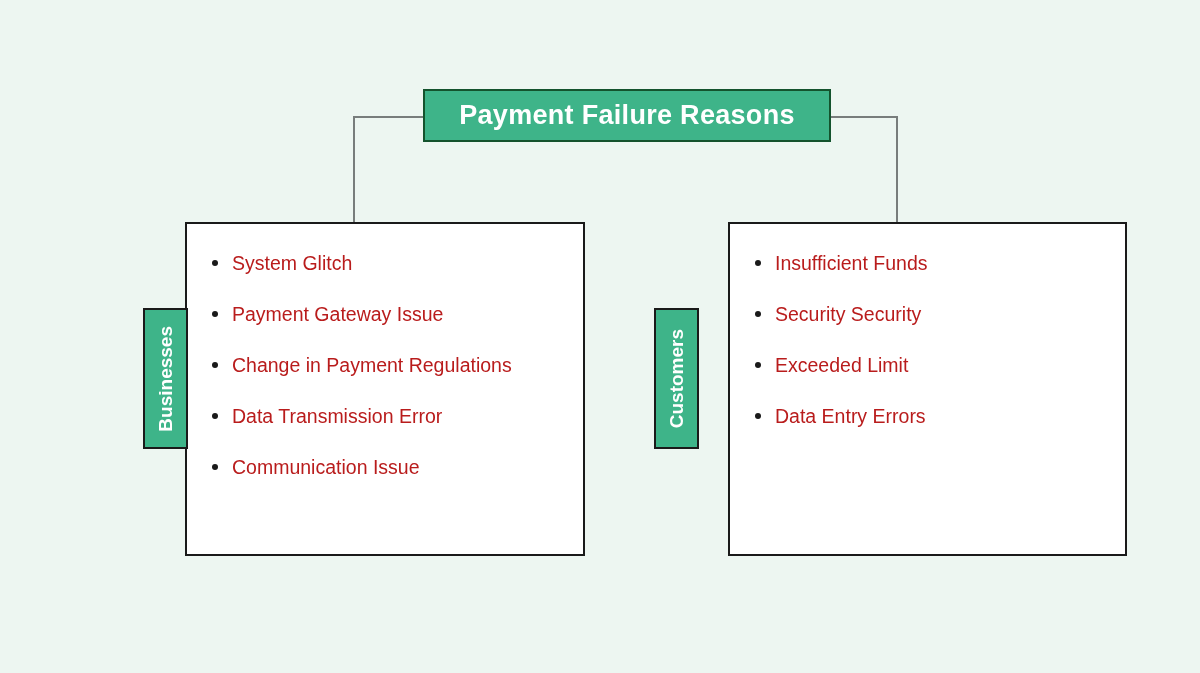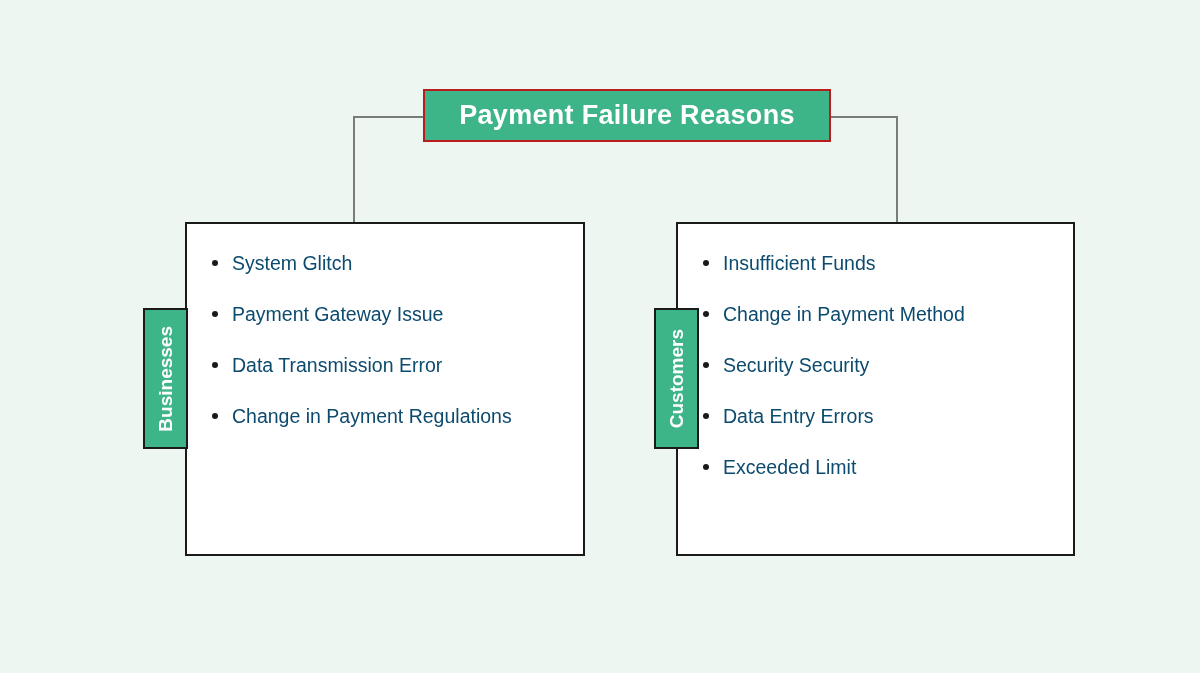--- a/index.html
+++ b/index.html
@@ -13,21 +13,21 @@
     height:673px;
     background:#edf6f1;
     overflow:hidden;
   }
   .title-node {
     position:absolute;
     left:423px; top:89px;
     width:408px; height:53px;
     box-sizing:border-box;
     background:#3eb489;
-    border:2px solid #b91c1c;
+    border:2px solid #14532d;
     display:flex;
     align-items:center;
     justify-content:center;
     color:#ffffff;
     font-size:27px;
     font-weight:bold;
     letter-spacing:0.3px;
   }
   .connector {
     position:absolute;
@@ -39,21 +39,21 @@
   .conn-right-v { left:896px; top:116px; width:2px;   height:106px; }
   .group-box {
     position:absolute;
     top:222px;
     height:334px;
     box-sizing:border-box;
     background:#ffffff;
     border:2px solid #1a1a1a;
   }
   .group-box.left  { left:185px; width:400px; }
-  .group-box.right { left:676px; width:399px; }
+  .group-box.right { left:728px; width:399px; }
   .group-tab {
     position:absolute;
     width:45px;
     top:308px;
     height:141px;
     box-sizing:border-box;
     background:#3eb489;
     border:2px solid #1a1a1a;
     display:flex;
     align-items:center;
@@ -72,21 +72,21 @@
   .reason-list {
     list-style:none;
     margin:0;
     padding:28px 10px 0 0;
   }
   .reason-list li {
     position:relative;
     padding-left:45px;
     font-size:19.5px;
     line-height:23px;
-    color:#0c4a6e;
+    color:#b91c1c;
     margin-bottom:28px;
   }
   .reason-list li::before {
     content:"";
     position:absolute;
     left:25px;
     top:8px;
     width:6px;
     height:6px;
     border-radius:50%;
@@ -104,32 +104,32 @@
   <div class="connector conn-right-v"></div>
 
   <div class="title-node">
     <span>Payment Failure Reasons</span>
   </div>
 
   <div class="group-box left">
     <ul class="reason-list">
       <li>System Glitch</li>
       <li>Payment Gateway Issue</li>
+      <li>Change in Payment Regulations</li>
       <li>Data Transmission Error</li>
-      <li>Change in Payment Regulations</li>
+      <li>Communication Issue</li>
     </ul>
   </div>
 
   <div class="group-box right">
     <ul class="reason-list">
       <li>Insufficient Funds</li>
-      <li>Change in Payment Method</li>
       <li>Security Security</li>
+      <li>Exceeded Limit</li>
       <li>Data Entry Errors</li>
-      <li>Exceeded Limit</li>
     </ul>
   </div>
 
   <div class="group-tab left">
     <span>Businesses</span>
   </div>
 
   <div class="group-tab right">
     <span>Customers</span>
   </div>

